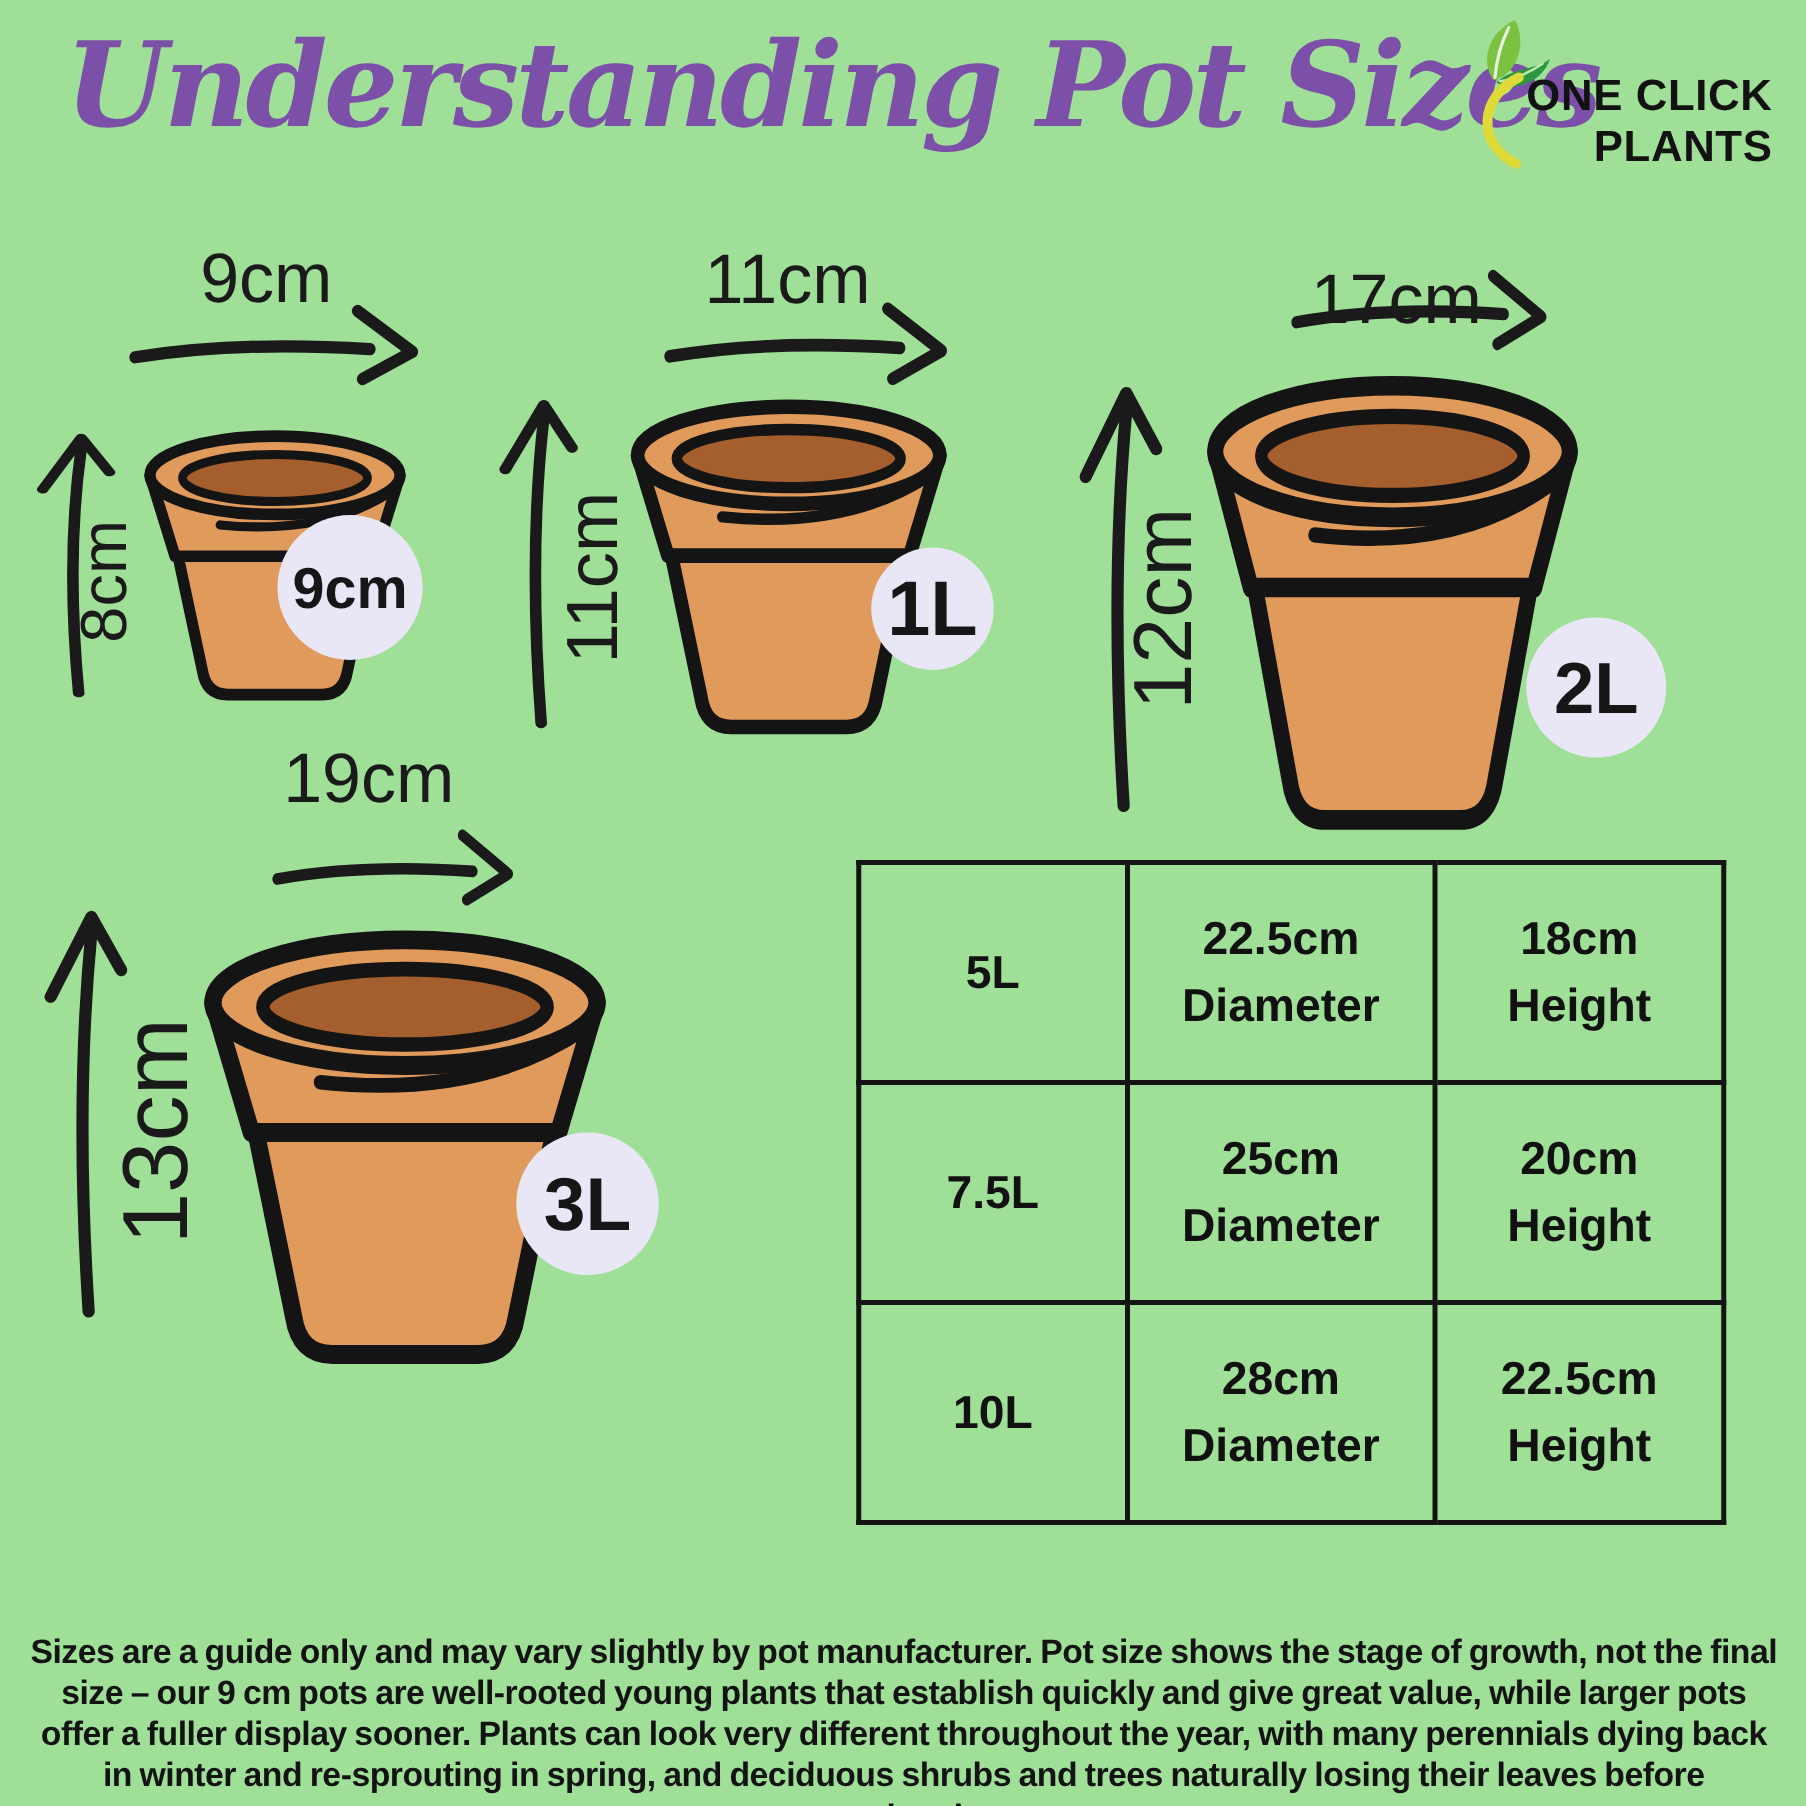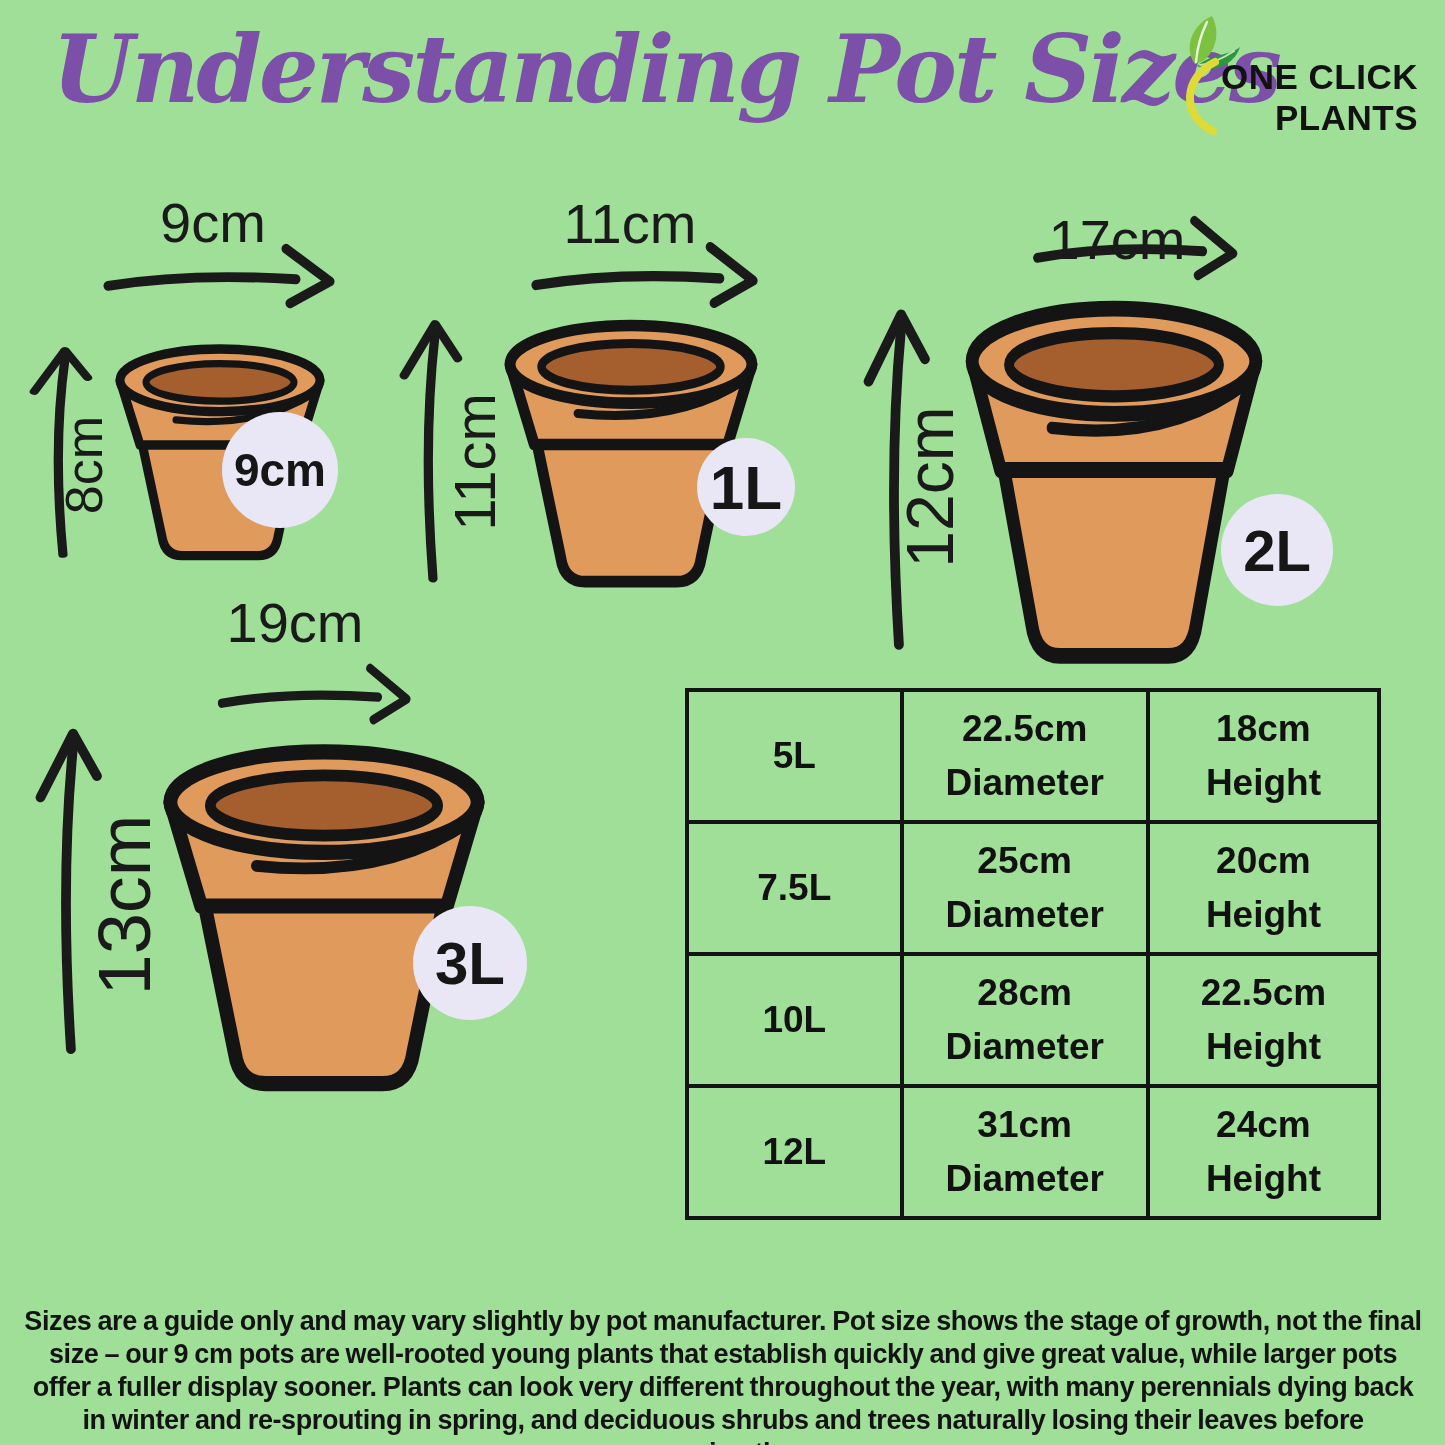--- a/index.html
+++ b/index.html
@@ -195,29 +195,18 @@
         <td>10L</td>
         <td>
           <div>28cm</div>
           <div>Diameter</div>
         </td>
         <td>
           <div>22.5cm</div>
           <div>Height</div>
         </td>
       </tr>
-      <tr>
-        <td>12L</td>
-        <td>
-          <div>31cm</div>
-          <div>Diameter</div>
-        </td>
-        <td>
-          <div>24cm</div>
-          <div>Height</div>
-        </td>
-      </tr>
     </tbody>
   </table>
 
   <p class="footer">Sizes are a guide only and may vary slightly by pot manufacturer. Pot size shows the stage of growth, not the final size – our 9 cm pots are well-rooted young plants that establish quickly and give great value, while larger pots offer a fuller display sooner. Plants can look very different throughout the year, with many perennials dying back in winter and re-sprouting in spring, and deciduous shrubs and trees naturally losing their leaves before regrowing them.</p>
 
 </div>
 
 </body></html>

